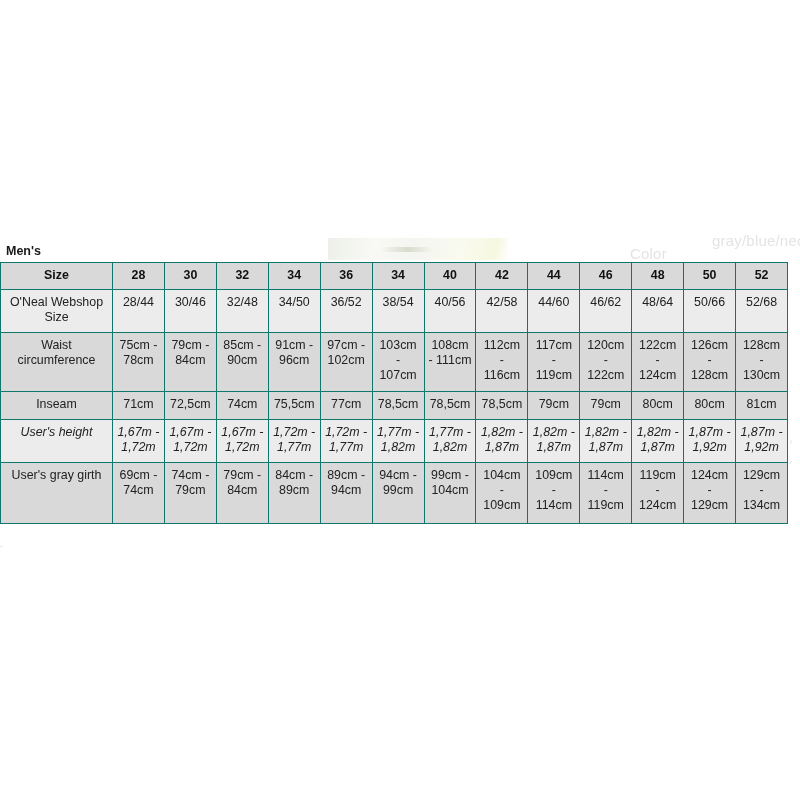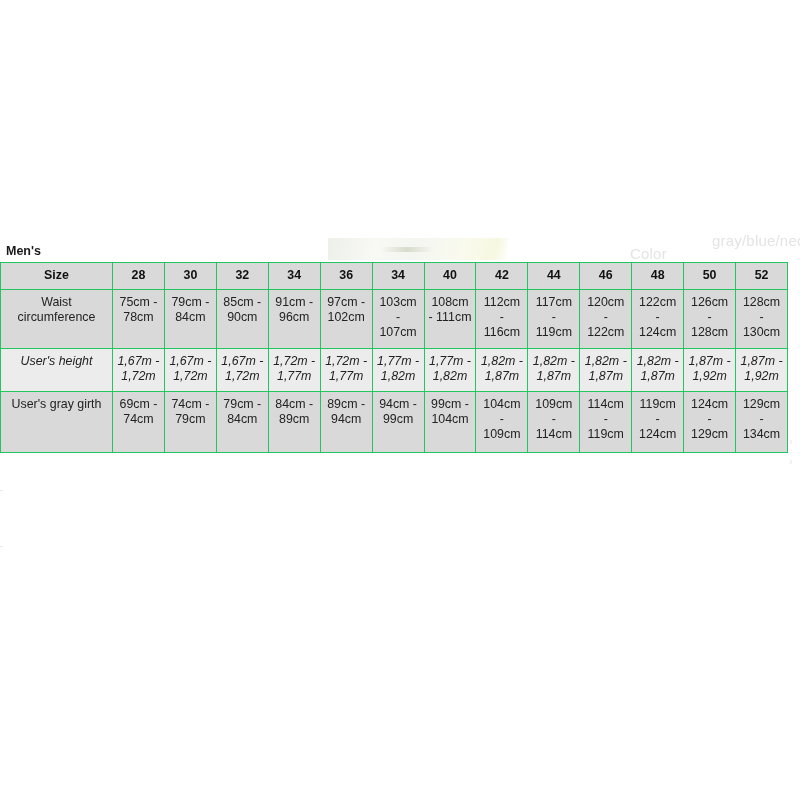--- a/index.html
+++ b/index.html
@@ -79,21 +79,21 @@
     font-weight: bold;
     color: #1a1a1a;
     line-height: 16px;
     padding: 0 0 3px 6px;
   }
   table.size-table {
     border-collapse: separate;
     border-spacing: 1px 1px;
     width: 788px;
     table-layout: fixed;
-    background: #22c55e;
+    background: #0f766e;
   }
   table.size-table td,
   table.size-table th {
     font-size: 12.4px;
     line-height: 15px;
     color: #222222;
     font-weight: normal;
     padding: 5px 4px 7px 4px;
     vertical-align: top;
     text-align: center;
@@ -149,39 +149,71 @@
         <th>34</th>
         <th>40</th>
         <th>42</th>
         <th>44</th>
         <th>46</th>
         <th>48</th>
         <th>50</th>
         <th>52</th>
       </tr>
 
+      <tr class="band-b r-webshop">
+        <td class="row-head">O'Neal Webshop Size</td>
+        <td>28/44</td>
+        <td>30/46</td>
+        <td>32/48</td>
+        <td>34/50</td>
+        <td>36/52</td>
+        <td>38/54</td>
+        <td>40/56</td>
+        <td>42/58</td>
+        <td>44/60</td>
+        <td>46/62</td>
+        <td>48/64</td>
+        <td>50/66</td>
+        <td>52/68</td>
+      </tr>
 
       <tr class="band-a r-waist">
         <td class="row-head">Waist circumference</td>
         <td>75cm - 78cm</td>
         <td>79cm - 84cm</td>
         <td>85cm - 90cm</td>
         <td>91cm - 96cm</td>
         <td>97cm - 102cm</td>
         <td>103cm - 107cm</td>
         <td>108cm - 111cm</td>
         <td>112cm - 116cm</td>
         <td>117cm - 119cm</td>
         <td>120cm - 122cm</td>
         <td>122cm - 124cm</td>
         <td>126cm - 128cm</td>
         <td>128cm - 130cm</td>
       </tr>
 
 
+      <tr class="band-a r-inseam">
+        <td class="row-head">Inseam</td>
+        <td>71cm</td>
+        <td>72,5cm</td>
+        <td>74cm</td>
+        <td>75,5cm</td>
+        <td>77cm</td>
+        <td>78,5cm</td>
+        <td>78,5cm</td>
+        <td>78,5cm</td>
+        <td>79cm</td>
+        <td>79cm</td>
+        <td>80cm</td>
+        <td>80cm</td>
+        <td>81cm</td>
+      </tr>
 
       <tr class="band-b r-height">
         <td class="row-head">User's height</td>
         <td>1,67m - 1,72m</td>
         <td>1,67m - 1,72m</td>
         <td>1,67m - 1,72m</td>
         <td>1,72m - 1,77m</td>
         <td>1,72m - 1,77m</td>
         <td>1,77m - 1,82m</td>
         <td>1,77m - 1,82m</td>

